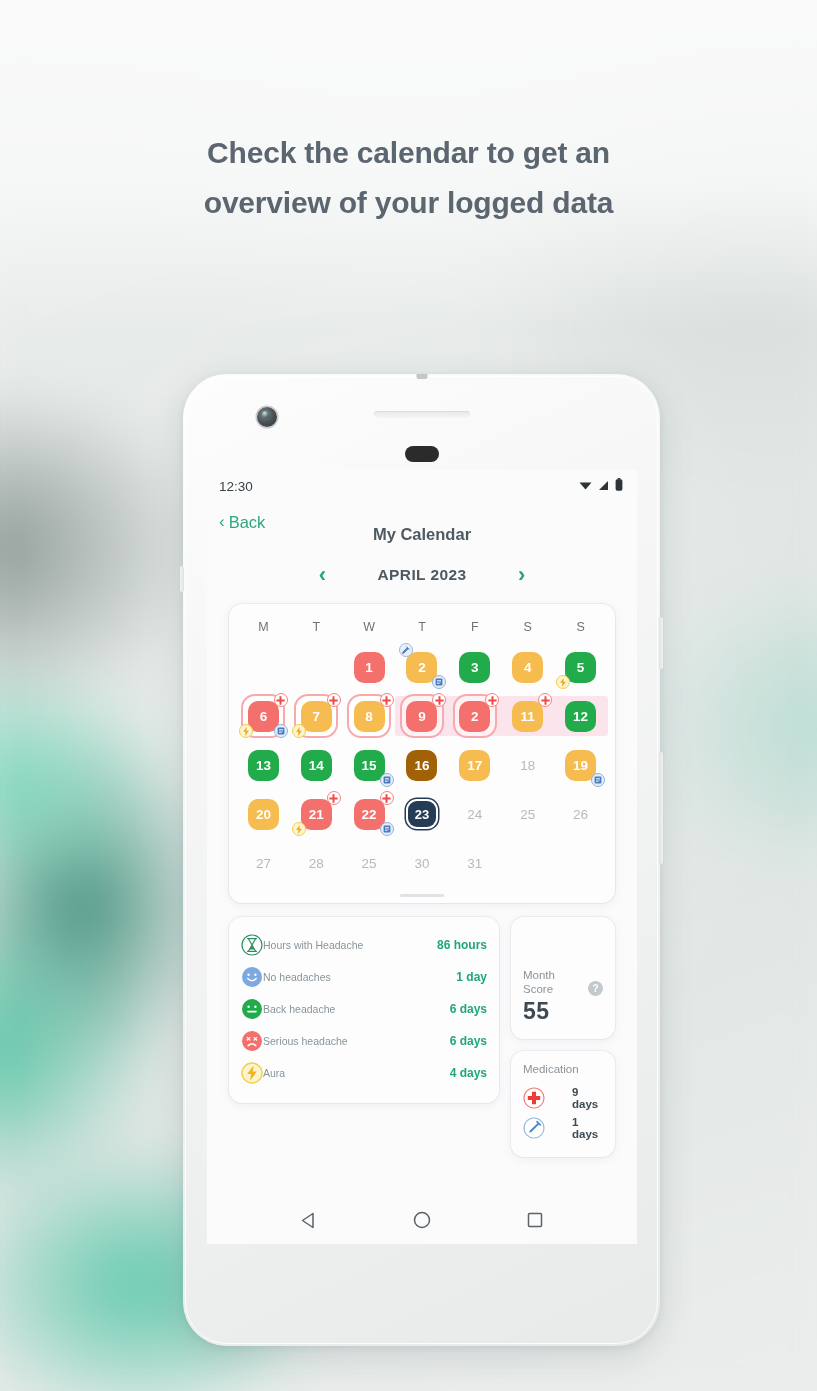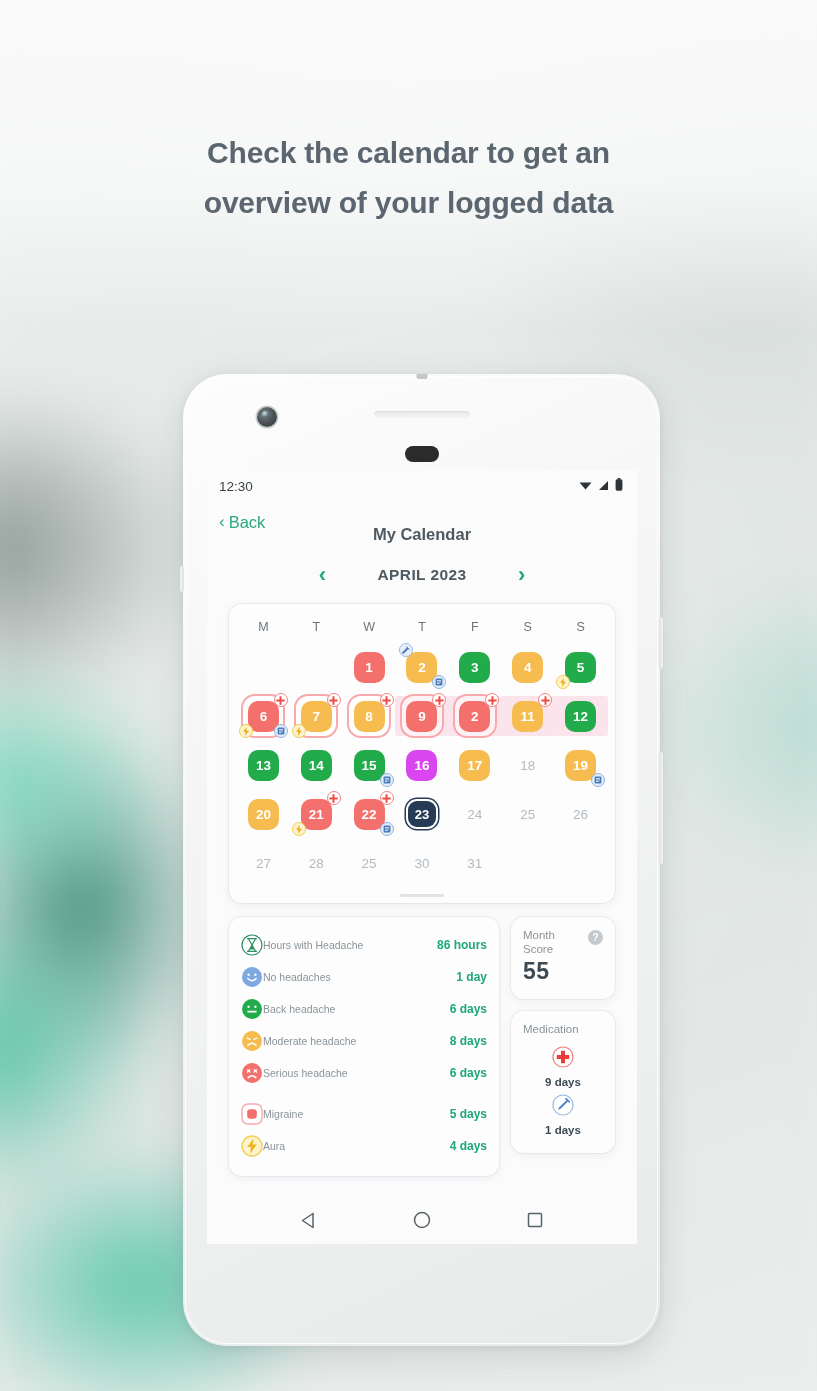--- a/index.html
+++ b/index.html
@@ -172,21 +172,21 @@
     position: relative; z-index: 2;
     width: 31px; height: 31px; border-radius: 10px;
     display: flex; align-items: center; justify-content: center;
     font-size: 13.5px; font-weight: bold; color: #ffffff;
     cursor: pointer;
   }
   .daybox.empty { background: transparent; color: #b3bbc0; font-weight: normal; cursor: default; }
   .daybox.green  { background: #21ab4b; }
   .daybox.yellow { background: #f6bc4f; }
   .daybox.red    { background: #f4706c; }
-  .daybox.blue   { background: #d946ef; }
+  .daybox.blue   { background: #a16207; }
   .daybox.navy   { background: #253b56; border-radius: 9px; width: 28px; height: 26px; font-size: 13px; }
   .daybox.today-ring { box-shadow: 0 0 0 2px #ffffff, 0 0 0 3.5px #253b56; }
 
   
   .mig-ring {
     position: absolute; z-index: 1;
     width: 44px; height: 44px; border-radius: 14px;
     border: 2px solid #f7a9ad; background: #fff;
   }
   .cell.period .mig-ring { background: #fdf2f6; }
@@ -233,34 +233,34 @@
     flex: 0 0 auto; font-size: 12px; font-weight: bold; color: #1fa877;
     white-space: nowrap;
   }
 
   .right-col { flex: 0 0 104px; display: flex; flex-direction: column; gap: 12px; }
   .mini-card {
     background: #fdfdfe; border-radius: 13px;
     box-shadow: 0 2px 10px rgba(90,105,115,.09), 0 0 0 1px rgba(226,231,234,.5);
     padding: 12px 12px 14px 12px;
   }
-  .ms-head { display: flex; align-items: flex-start; gap: 22px; }
+  .ms-head { display: flex; align-items: flex-end; gap: 22px; margin-top: 40px; }
   .ms-title { font-size: 11.5px; color: #8a9499; line-height: 13.5px; }
   .help-ico {
     flex: 0 0 auto; width: 15px; height: 15px; border-radius: 50%;
     background: #c3cace; color: #fff; font-size: 10px; font-weight: bold;
     display: flex; align-items: center; justify-content: center;
     cursor: pointer; margin-top: 1px;
   }
   .ms-value {
     margin-top: 2px; font-size: 23px; font-weight: bold; color: #3d4a52;
     letter-spacing: .5px;
   }
   .med-title { font-size: 11.5px; color: #8a9499; margin-bottom: 8px; }
-  .med-row { display: flex; align-items: center; gap: 8px; padding: 3px 0; flex-direction: column; }
+  .med-row { display: flex; align-items: center; gap: 27px; padding: 3px 0; }
   .med-ico { flex: 0 0 auto; width: 22px; height: 22px; }
   .med-val { font-size: 11.5px; font-weight: bold; color: #3d4a52; }
 
   
   .androidnav {
     position: absolute; left: 0; right: 0; bottom: 0; height: 48px;
     background: #fbfbfc;
     display: flex; align-items: center; justify-content: space-around;
     padding: 0 46px;
   }
@@ -600,43 +600,26 @@
                   <circle cx="11" cy="11" r="10" fill="#21ab4b"></circle>
                   <circle cx="7.6" cy="8.8" r="1.2" fill="#fff"></circle>
                   <circle cx="14.4" cy="8.8" r="1.2" fill="#fff"></circle>
                   <path d="M7 13.6 H15" stroke="#fff" stroke-width="1.6" stroke-linecap="round"></path>
                 </svg></span>
               <span class="lg-label">Back headache</span>
               <span class="lg-val">6 days</span>
             </div>
             <div class="legend-row">
               <span class="lg-ico"><svg width="22" height="22" viewBox="0 0 22 22">
-                  <circle cx="11" cy="11" r="10" fill="#f6bc4f"></circle>
-                  <path d="M6.2 8.2 L9 9.4 M15.8 8.2 L13 9.4" stroke="#fff" stroke-width="1.4" stroke-linecap="round"></path>
-                  <path d="M7 15.2 Q11 11.4 15 15.2" fill="none" stroke="#fff" stroke-width="1.5" stroke-linecap="round"></path>
-                </svg></span>
-              <span class="lg-label">Moderate headache</span>
-              <span class="lg-val">8 days</span>
-            </div>
-            <div class="legend-row">
-              <span class="lg-ico"><svg width="22" height="22" viewBox="0 0 22 22">
                   <circle cx="11" cy="11" r="10" fill="#f4706c"></circle>
                   <path d="M6.4 7.6 L8.8 10 M8.8 7.6 L6.4 10 M13.2 7.6 L15.6 10 M15.6 7.6 L13.2 10" stroke="#fff" stroke-width="1.3" stroke-linecap="round"></path>
                   <path d="M7.2 15.6 Q11 11.8 14.8 15.6" fill="none" stroke="#fff" stroke-width="1.5" stroke-linecap="round"></path>
                 </svg></span>
               <span class="lg-label">Serious headache</span>
               <span class="lg-val">6 days</span>
-            </div>
-            <div class="legend-row sep">
-              <span class="lg-ico"><svg width="22" height="22" viewBox="0 0 22 22">
-                  <rect x="1" y="1" width="20" height="20" rx="6" fill="#fff" stroke="#f7a9ad" stroke-width="1.4"></rect>
-                  <rect x="6.2" y="6.2" width="9.6" height="9.6" rx="3.2" fill="#f4706c"></rect>
-                </svg></span>
-              <span class="lg-label">Migraine</span>
-              <span class="lg-val">5 days</span>
             </div>
             <div class="legend-row">
               <span class="lg-ico"><svg width="22" height="22" viewBox="0 0 22 22">
                   <circle cx="11" cy="11" r="10" fill="#fdf3cd" stroke="#f2cf4e" stroke-width="1.4"></circle>
                   <path d="M12.6 3.6 L6.2 12 H10 L9.2 18.4 L15.8 9.6 H11.6 Z" fill="#f0b41d"></path>
                 </svg></span>
               <span class="lg-label">Aura</span>
               <span class="lg-val">4 days</span>
             </div>
           </div>

